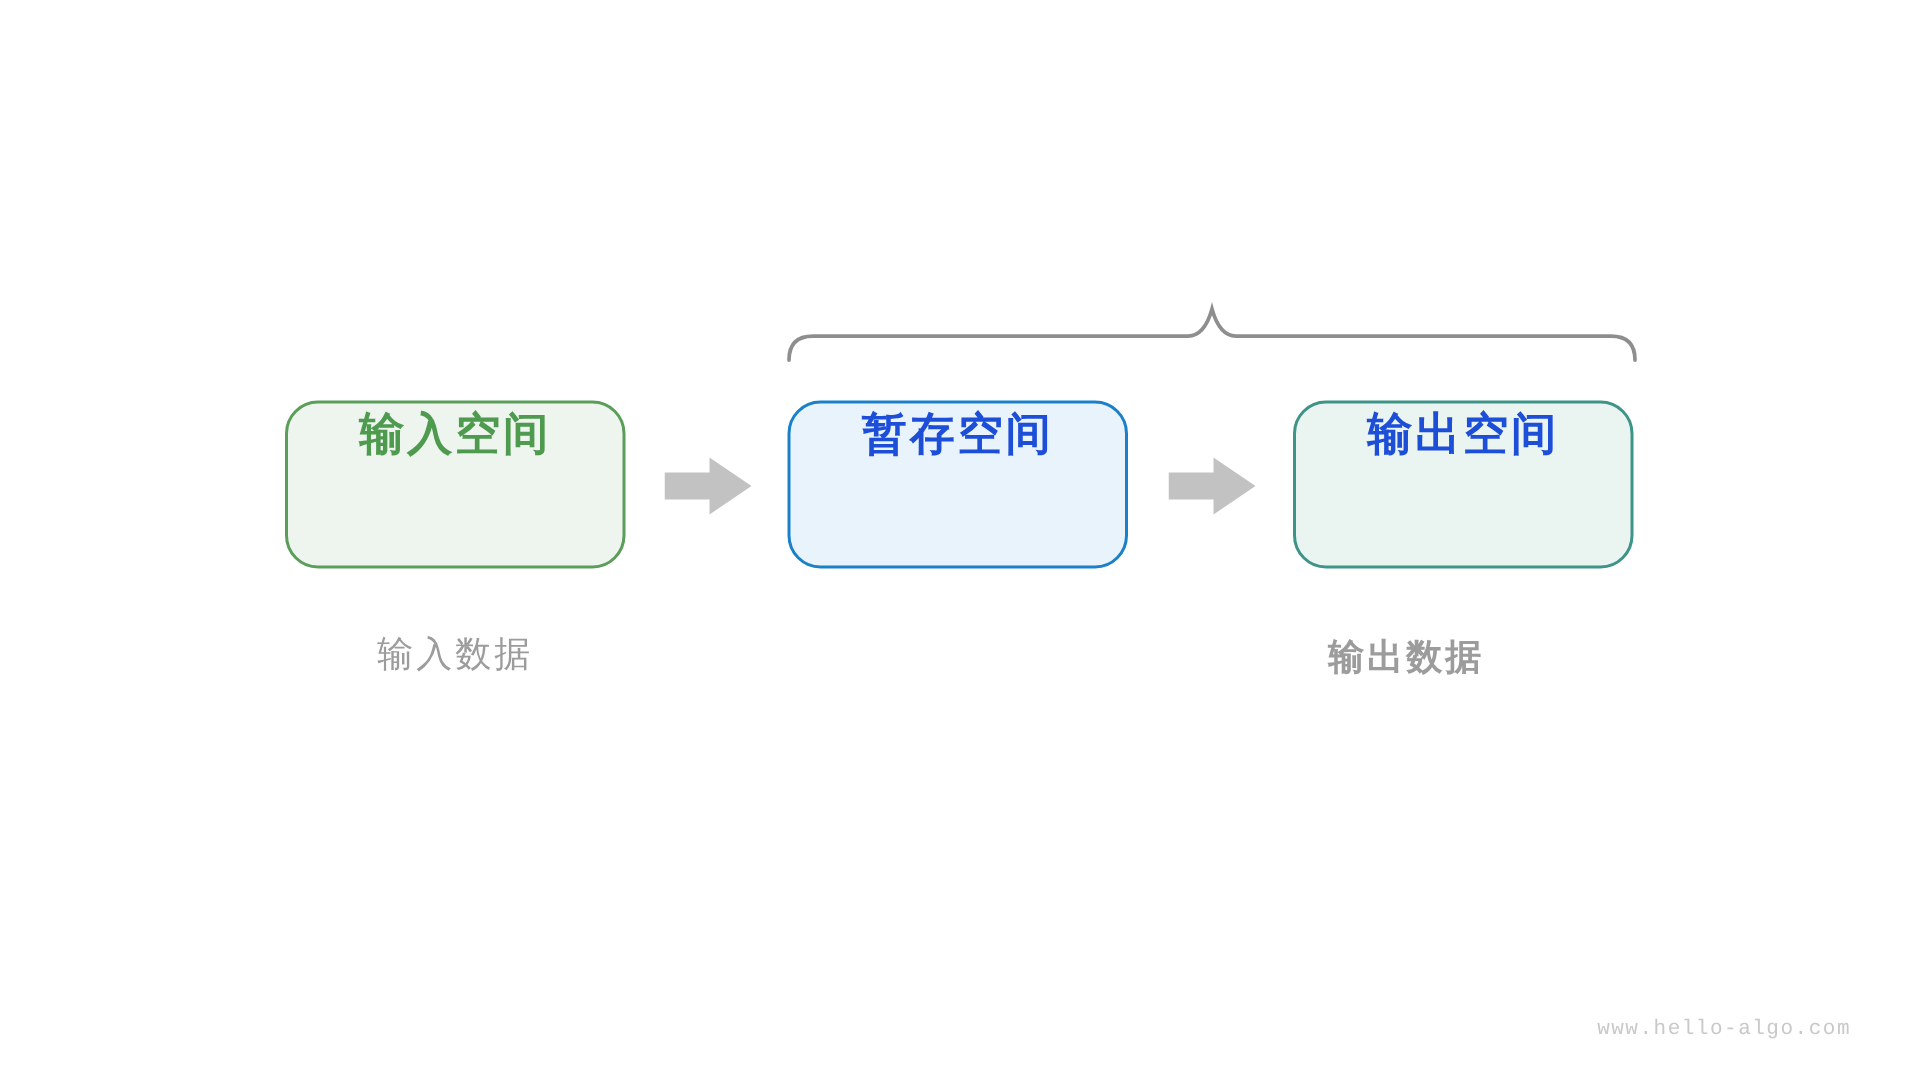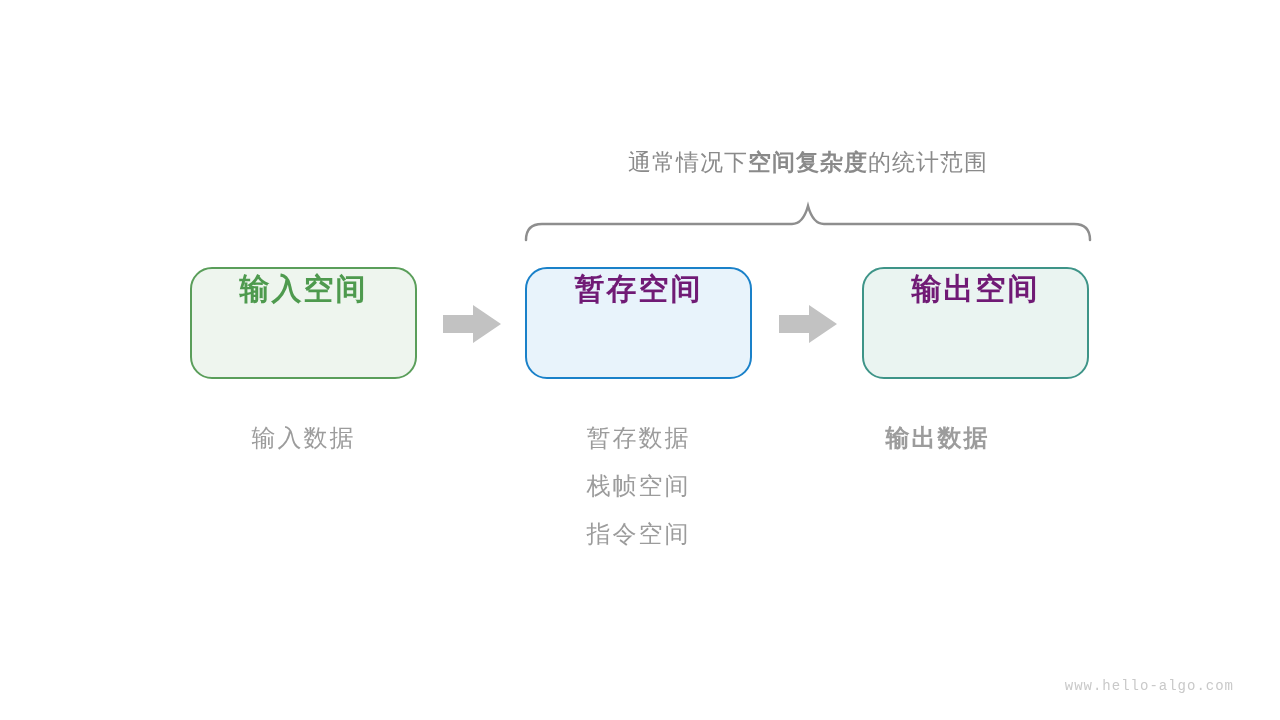--- a/index.html
+++ b/index.html
@@ -29,62 +29,59 @@
     position: absolute;
     top: 267px;
     width: 227px; height: 112px;
     border-radius: 22px;
     border: 2.5px solid;
     display: flex; align-items: flex-start; justify-content: center;
     font-size: 30px; font-weight: 800;
     letter-spacing: 2px;
   }
   .box-input  { left: 190px; border-color: #5a9e5a; background: #eef5ee; color: #4e9a4e; }
-  .box-temp   { left: 525px; border-color: #1a81c9; background: #e8f3fb; color: #701a75; }
-  .box-output { left: 862px; border-color: #3e9488; background: #eaf4f1; color: #701a75; }
+  .box-temp   { left: 525px; border-color: #1a81c9; background: #e8f3fb; color: #1d4ed8; }
+  .box-output { left: 862px; border-color: #3e9488; background: #eaf4f1; color: #1d4ed8; }
 
   
   .arrow { position: absolute; top: 305px; width: 58px; height: 38px; }
   .arrow-1 { left: 443px; }
   .arrow-2 { left: 779px; }
 
   
   .note-col {
     position: absolute;
     top: 423px;
     width: 227px;
     display: flex; flex-direction: column; align-items: center;
     gap: 17px;
     font-size: 24px;
     color: #9c9c9c;
     letter-spacing: 2px;
   }
   .note-col .note-line { line-height: 31px; white-space: nowrap; }
-  .col-input  { left: 190px; }
+  .col-input  { left: 190px; font-family: Liberation Mono, monospace; }
   .col-temp   { left: 525px; }
   .col-output { left: 824px; font-weight: bold; }
 
   
   .watermark {
     position: absolute;
     right: 46px; top: 678px;
     font-family: Liberation Mono, monospace;
     font-size: 14px;
     color: #c9c9c9;
     letter-spacing: 1px;
   }
 </style>
 </head>
 <body>
 
 <div class="canvas">
 
-  <div class="diagram-title">
-    <span>通常情况下</span><span class="bold">空间复杂度</span><span>的统计范围</span>
-  </div>
 
   <svg class="brace-svg" viewBox="0 0 576 48">
     <path d="M 6 42 Q 6 26 22 26 L 272 26 Q 283 26 288 8 Q 293 26 304 26 L 554 26 Q 570 26 570 42" fill="none" stroke="#8E8E8E" stroke-width="2.5" stroke-linecap="round"></path>
   </svg>
 
   <div class="space-box box-input">
     <span>输入空间</span>
   </div>
 
   <svg class="arrow arrow-1" viewBox="0 0 58 38">
@@ -100,25 +97,20 @@
   </svg>
 
   <div class="space-box box-output">
     <span>输出空间</span>
   </div>
 
   <div class="note-col col-input">
     <div class="note-line">输入数据</div>
   </div>
 
-  <div class="note-col col-temp">
-    <div class="note-line">暂存数据</div>
-    <div class="note-line">栈帧空间</div>
-    <div class="note-line">指令空间</div>
-  </div>
 
   <div class="note-col col-output">
     <div class="note-line">输出数据</div>
   </div>
 
   <div class="watermark">www.hello-algo.com</div>
 
 </div>
 
 </body></html>

